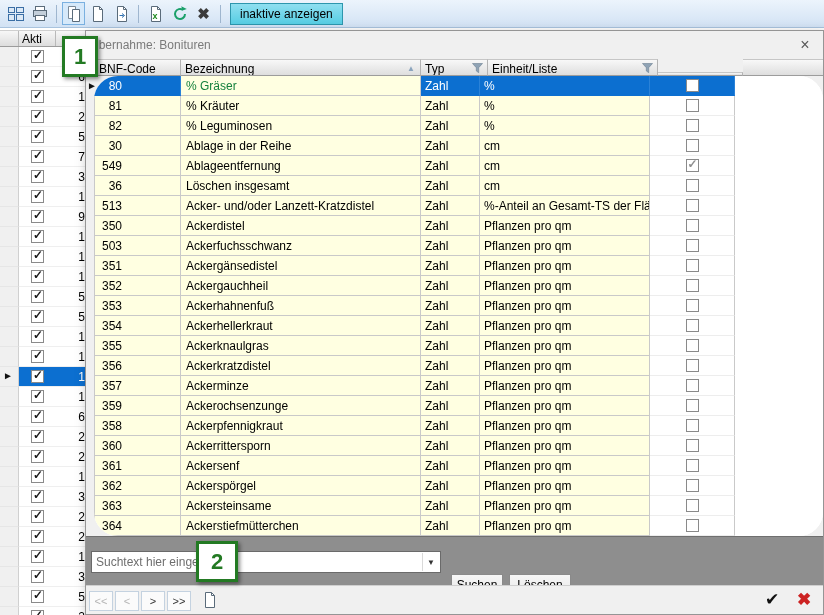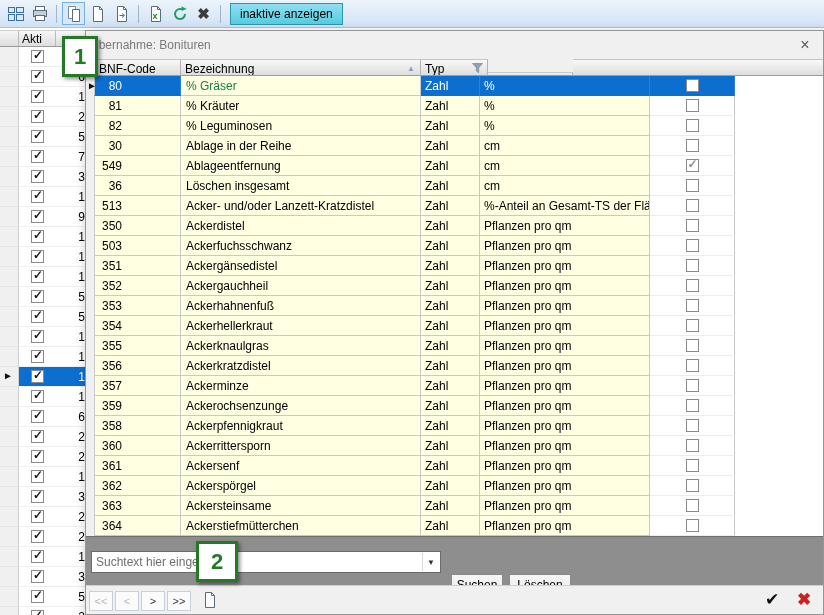--- a/index.html
+++ b/index.html
@@ -55,21 +55,21 @@
     padding:2px 0 0 4px;white-space:nowrap;overflow:hidden;position:relative;}
   .h-code{width:87px;border-left:1px solid #b3b3b3;}
   .h-bez{width:240px;}
   .h-typ{width:67px;}
   .h-ein{width:170px;}
   .h-ueb{width:85px;margin-top:13px;}
   .h-fill{flex:1;border-right:none;}
   .sort-asc{position:absolute;right:5px;top:4px;font-size:8px;color:#8ba4bd;}
   .funnel{position:absolute;right:4px;top:3px;}
 
-  .dlg-rows{position:absolute;left:8px;top:45px;right:0;height:460px;background:#fff;overflow:hidden;}
+  .dlg-rows{position:absolute;left:8px;top:45px;right:0;height:460px;background:#fff;overflow:hidden;border-radius:24px;}
   .row{display:flex;height:20px;}
   .cell{border-right:1px solid #c9c9c9;border-bottom:1px solid #c9c9c9;background:#ffffe1;
     padding-top:3px;white-space:nowrap;overflow:hidden;}
   .c-code{width:87px;text-align:right;padding-right:58px;border-left:1px solid #c9c9c9;}
   .c-bez{width:240px;padding-left:5px;}
   .c-typ{width:59px;padding-left:4px;}
   .c-ein{width:170px;padding-left:4px;}
   .c-ueb{width:85px;background:#fff;border-bottom:1px solid #ededed;
     display:flex;align-items:center;justify-content:center;padding:0;}
   .c-fill{flex:1;background:#fff;border:none;}
@@ -395,20 +395,28 @@
       <span class="sort-asc">▲</span>
     </div>
     <div class="hcell h-typ">
       <span>Typ</span>
       <span class="funnel">
         <svg width="11" height="11" viewBox="0 0 11 11">
             <path d="M0.5 0.5 h10 l-3.8 4.2 v5 l-2.4 -1.8 v-3.2 z" fill="#8fa3b5" stroke="#6b7f91" stroke-width="0.6"></path>
           </svg>
       </span>
     </div>
+    <div class="hcell h-ein">
+      <span>Einheit/Liste</span>
+      <span class="funnel">
+        <svg width="11" height="11" viewBox="0 0 11 11">
+            <path d="M0.5 0.5 h10 l-3.8 4.2 v5 l-2.4 -1.8 v-3.2 z" fill="#8fa3b5" stroke="#6b7f91" stroke-width="0.6"></path>
+          </svg>
+      </span>
+    </div>
     <div class="hcell h-ueb">Übernehmen</div>
     <div class="hcell h-fill"></div>
   </div>
 
   <span class="dlg-marker">►</span>
 
   <div class="dlg-rows">
       <div class="row sel">
     <div class="cell c-code">80</div>
     <div class="cell c-bez">% Gräser</div>

